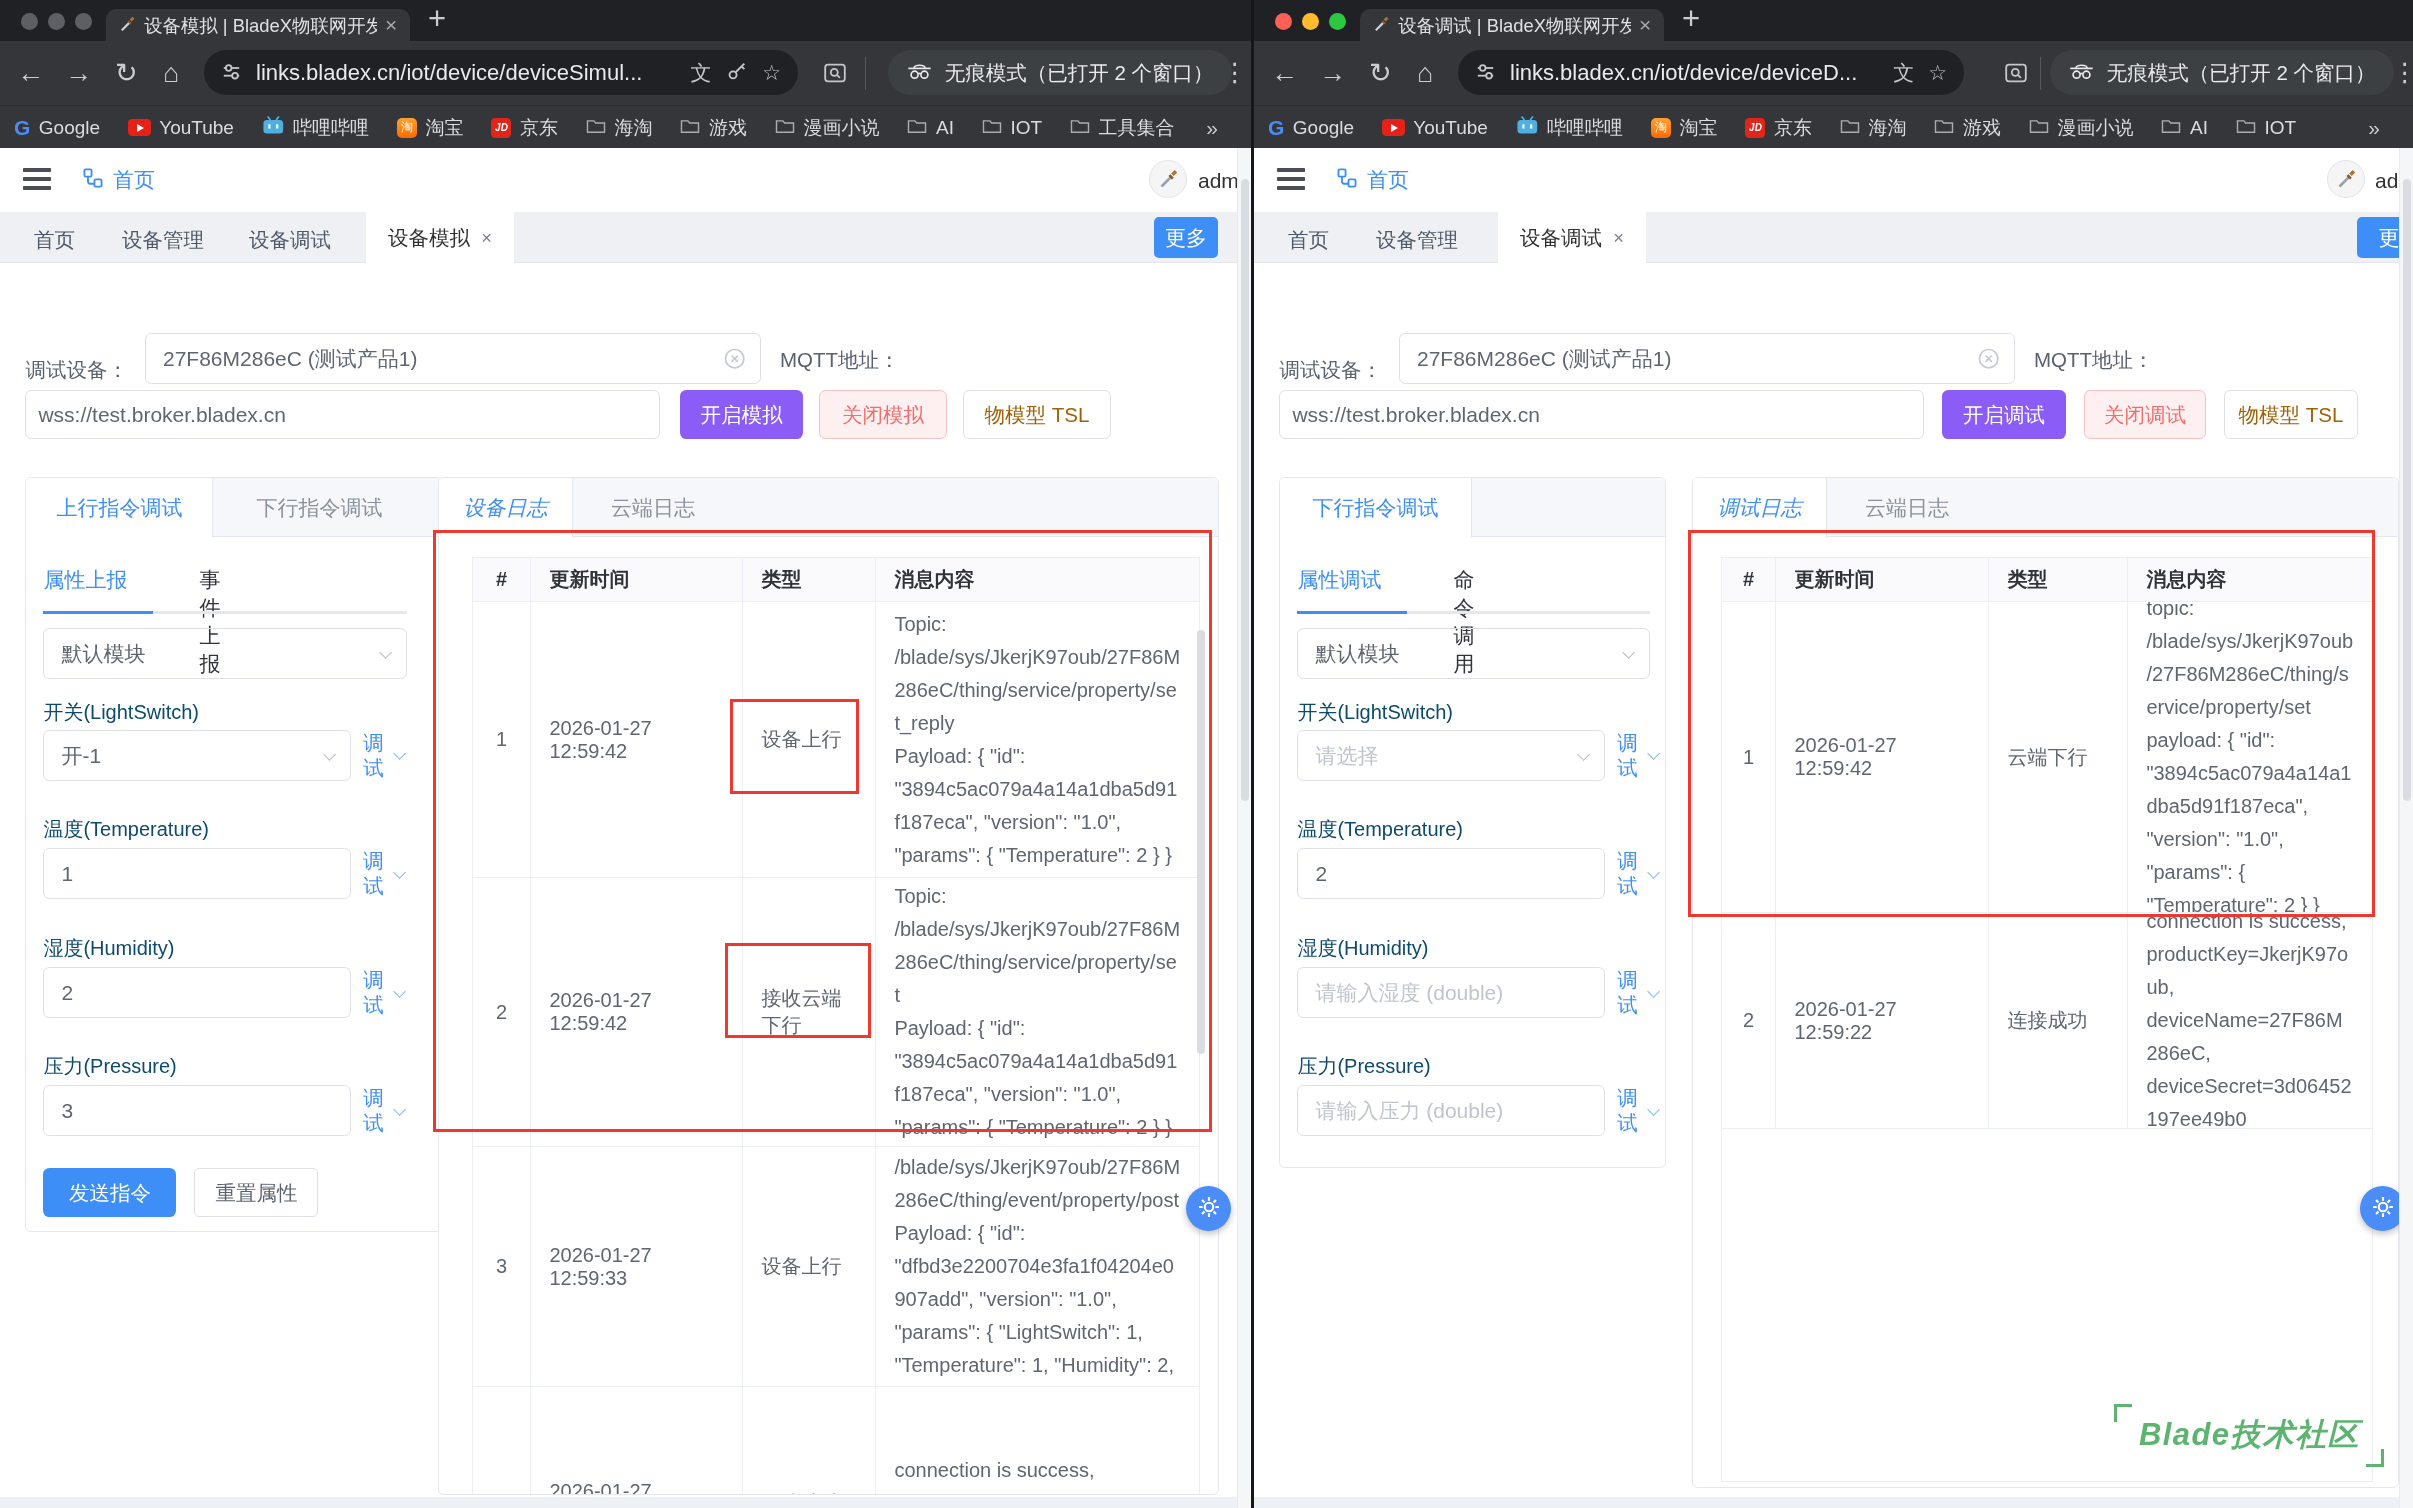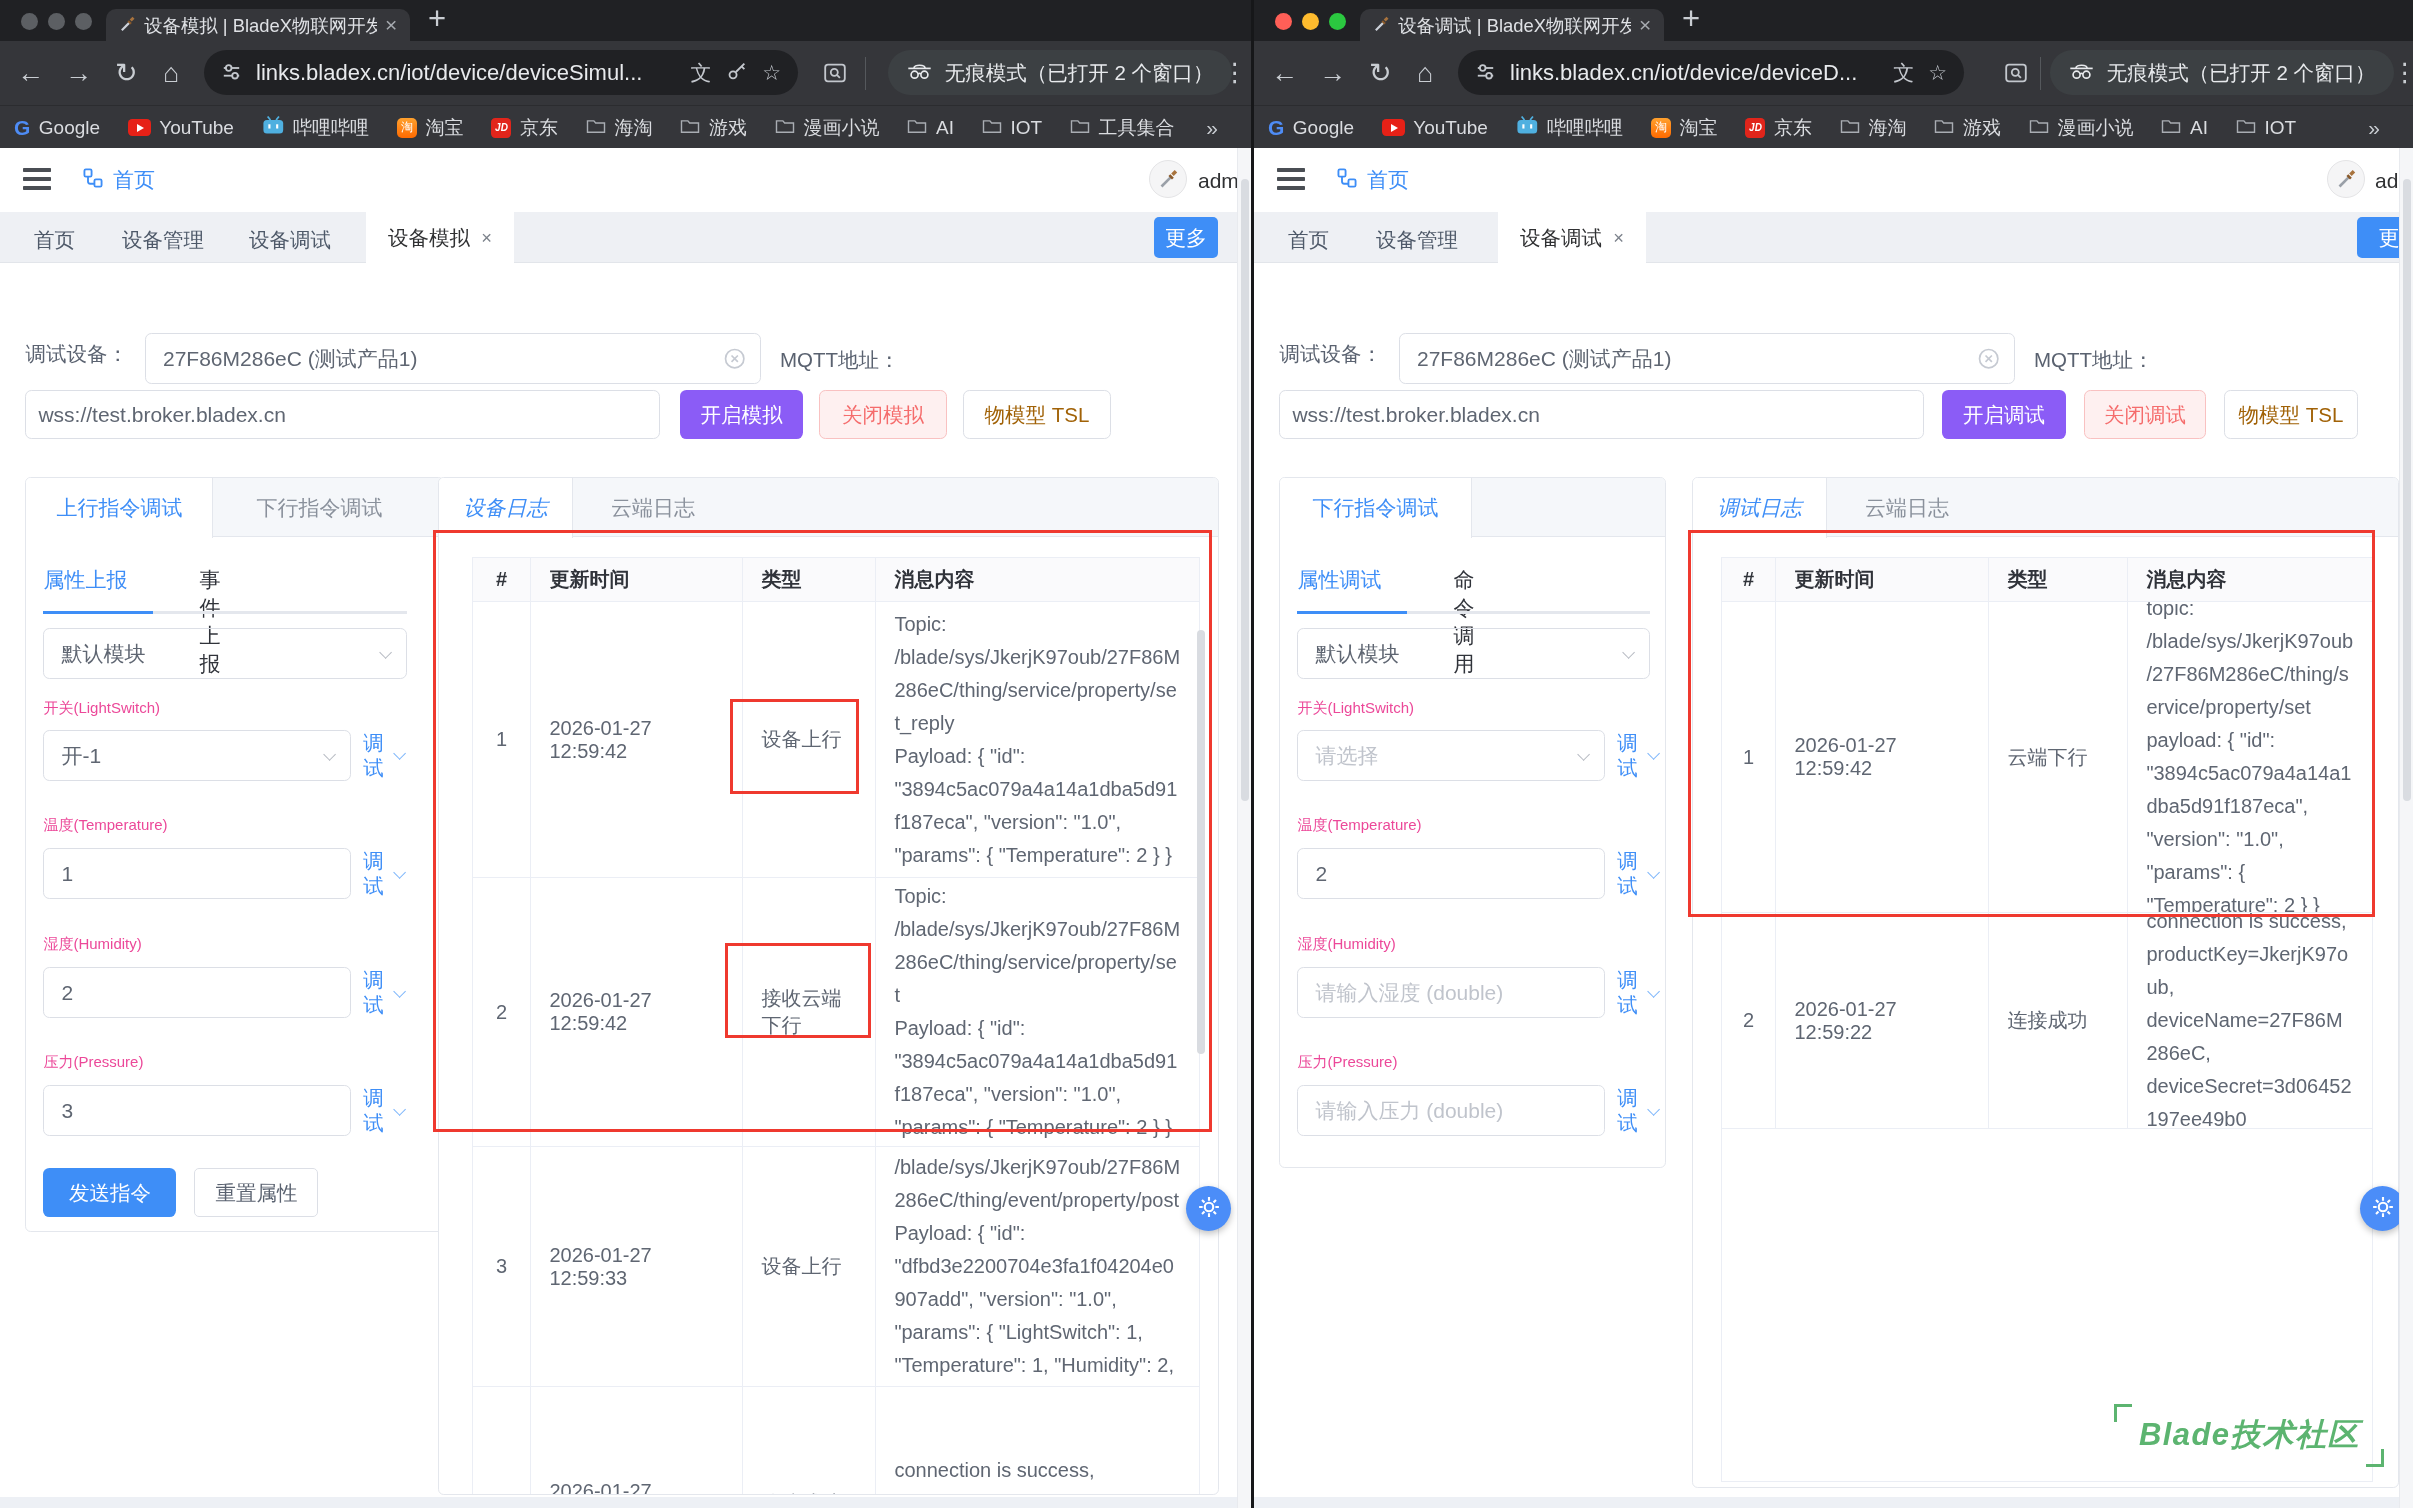--- a/index.html
+++ b/index.html
@@ -62,21 +62,21 @@
   .w0 .morebtn { left:1154px; width:64px; } .w1 .morebtn { left:1103px; width:85px; }
 
   .flabel { position:absolute; font-size:20.5px; color:#5a6270; }
   .tinput { position:absolute; border:0.7px solid #dcdfe6; border-radius:6.4px; font-size:21px; color:#5f6672; padding:0 17px; background:#fff; font-family:inherit; }
   .tinput::placeholder { color:#c0c4cc; }
   .row1 { top:185px; height:51px; }
   .row2 { top:242px; height:49px; }
   .devinput { left:145px; width:616px; }
   .clearic { position:absolute; left:722px; top:198px; }
   .mqttlabel { left:780px; top:198px; }
-  .devlabel { left:25.4px; top:192px; }
+  .devlabel { left:25.4px; top:208px; }
   .mqttinput { left:25.4px;padding-left:12px; } .w0 .mqttinput{width:635px;} .w1 .mqttinput{width:645px;}
   .btn { position:absolute; top:242px; height:49px; border-radius:6.4px; font-size:20.5px; display:flex; align-items:center; justify-content:center; border:0.7px solid transparent; }
   .btn-primary-light { background:#8b5cf6; color:#fff; }
   .w0 .btn-primary-light{left:680px;width:123px;} .w1 .btn-primary-light{left:688px;width:124px;}
   .btn-danger { background:#fef0f0; border-color:#f9c1c1; color:#f56c6c; }
   .w0 .btn-danger{left:819px;width:128px;} .w1 .btn-danger{left:830px;width:122px;}
   .btn-plain { background:#fff; border-color:#dcdfe6; color:#a16207; }
   .w0 .btn-plain{left:963px;width:148px;} .w1 .btn-plain{left:970px;width:134px;}
 
   .card { position:absolute; background:#fff; border:0.7px solid #e4e7ed; border-radius:5.7px; overflow:hidden; }
@@ -88,21 +88,21 @@
   .panelcard { top:329px; } .w0 .panelcard{left:25.4px;width:419px;height:755px;} .w1 .panelcard{left:25.4px;width:387px;height:691px;}
   .w0 .panelcard .on{width:187px;} .w1 .panelcard .on{width:209px;}
   .panelcard .off{width:212px;}
   .subtabs { position:absolute; left:17px; top:88px; font-size:21px; }
   .subtab-on { color:#3e8ef7; } .subtab-off { color:#30333a; position:absolute; left:156px; top:0; }
   .subline { position:absolute; left:17px; top:133px; height:2.8px; background:#e4e7ed; } 
   .w0 .subline{width:364px;} .w1 .subline{width:353px;}
   .subline i { display:block; height:2.8px; width:110px; background:#3e8ef7; }
   .tselect { position:absolute; border:0.7px solid #dcdfe6; border-radius:6.4px; height:51px; display:flex; align-items:center; padding:0 17px; font-size:21px; color:#5f6672; justify-content:space-between; }
   .modsel { left:17px; top:150px; } .w0 .modsel{width:364px;} .w1 .modsel{width:353px;}
-  .plabel { position:absolute; left:17px; font-size:15px; color:#ec4899; }
+  .plabel { position:absolute; left:17px; font-size:20px; color:#0c4a6e; }
   .fsel, .finput { left:17px; width:308px; }
   .finput { height:51px; }
   .ph { color:#c0c4cc; }
   .dbg { position:absolute; left:333px; width:28px; color:#3e8ef7; font-size:20.5px; line-height:25px; text-align:center; }
   .dbg-ch { position:absolute; left:368px; }
   .chev { display:inline-block; width:9.2px; height:9.2px; border-right:1.8px solid #b6bac2; border-bottom:1.8px solid #b6bac2; transform:rotate(45deg) translateY(-1.4px); }
   .chev.blue { border-color:#7cb5fb; }
   .sendbtn { position:absolute; left:17px; top:690px; width:133px; height:49px; background:#3e8ef7; color:#fff; border:none; border-radius:6.4px; font-size:20.5px; }
   .resetbtn { position:absolute; left:168px; top:690px; width:124px; height:49px; background:#fff; color:#5a6270; border:0.7px solid #dcdfe6; border-radius:5px; font-size:20.5px; }
 

